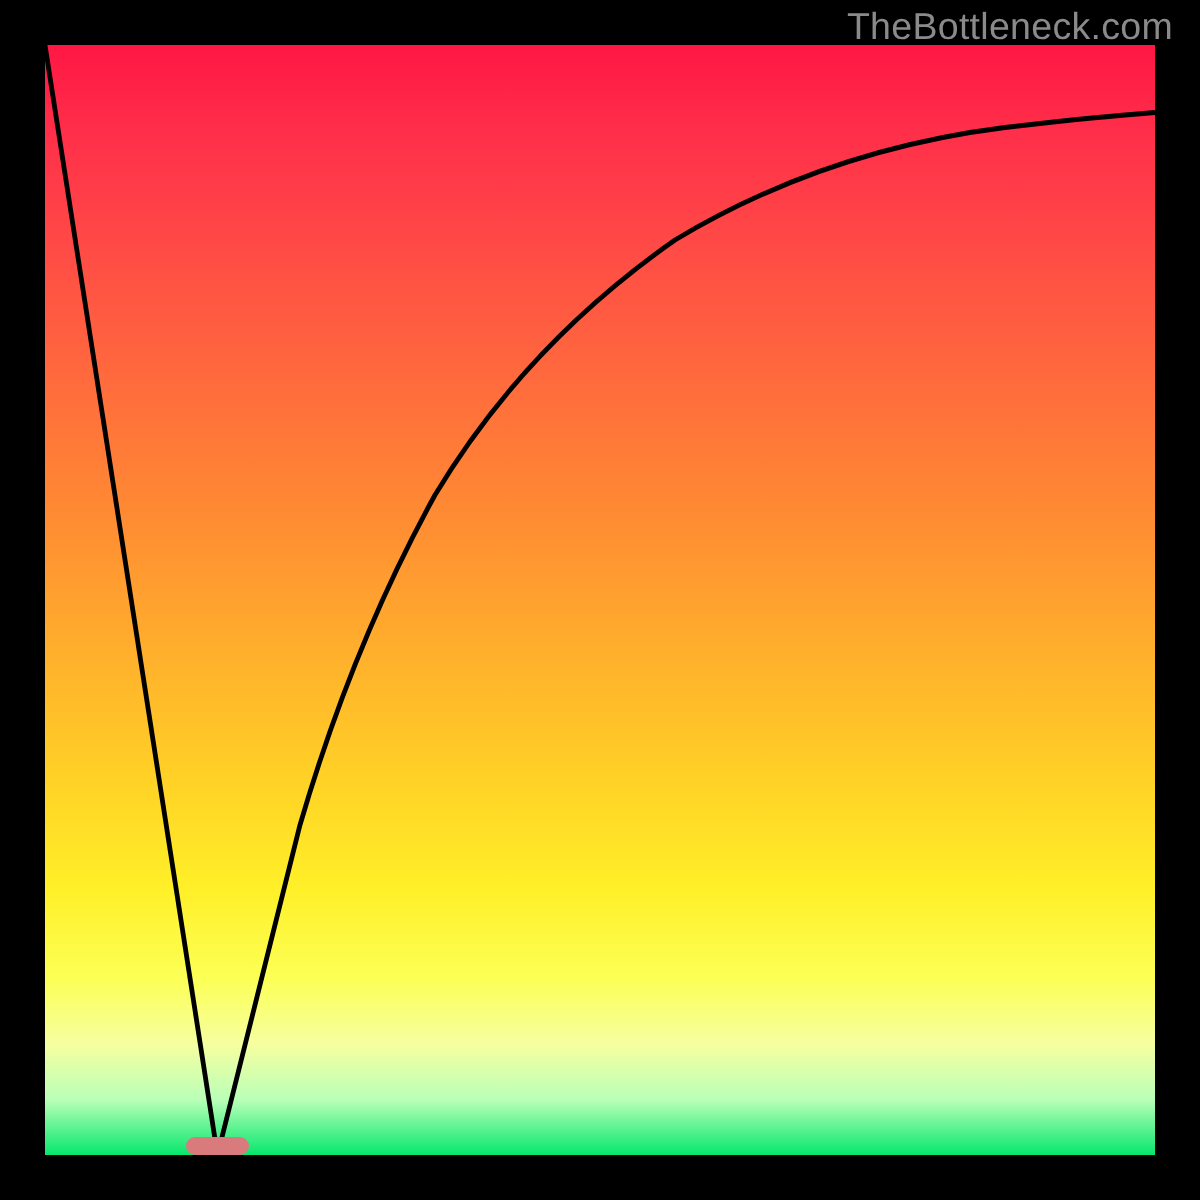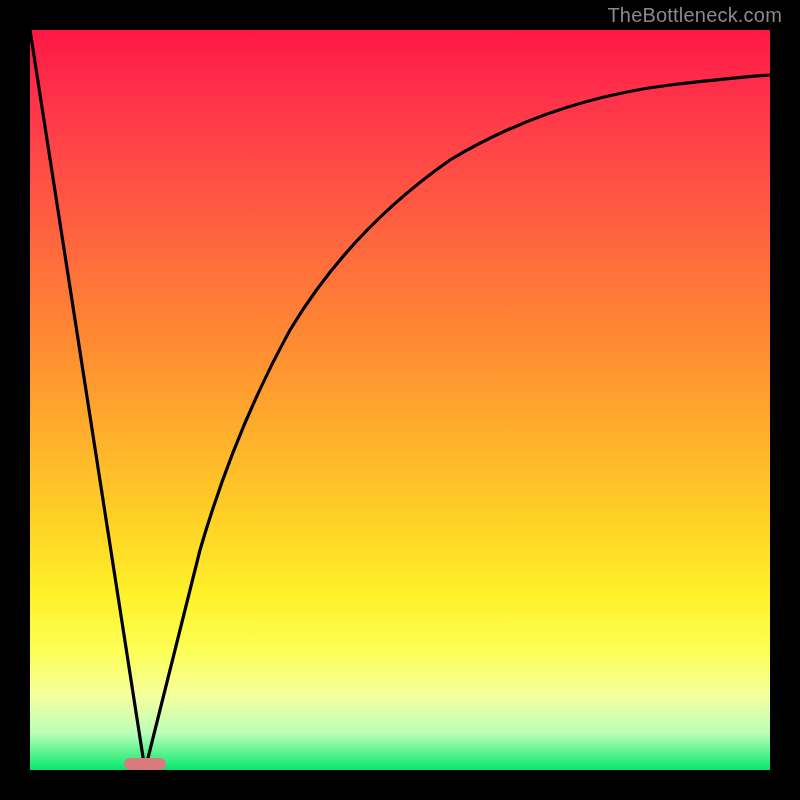--- a/index.html
+++ b/index.html
@@ -54,21 +54,21 @@
     width: 42px;
     height: 12px;
     border-radius: 6px;
     background: #d97b7d;
   }
   .watermark {
     position: absolute;
     top: 4px;
     right: 18px;
     font-family: Arial, Helvetica, sans-serif;
-    font-size: 20px;
+    font-size: 25px;
     color: #8a8a8a;
     font-weight: 500;
     letter-spacing: 0.2px;
   }
 </style>
 </head>
 <body>
 
 <div class="frame">
   <div class="plot">

